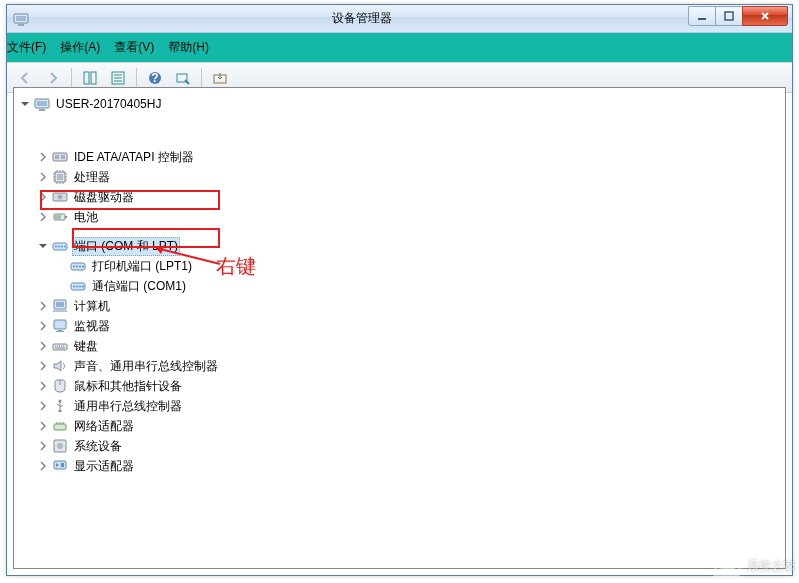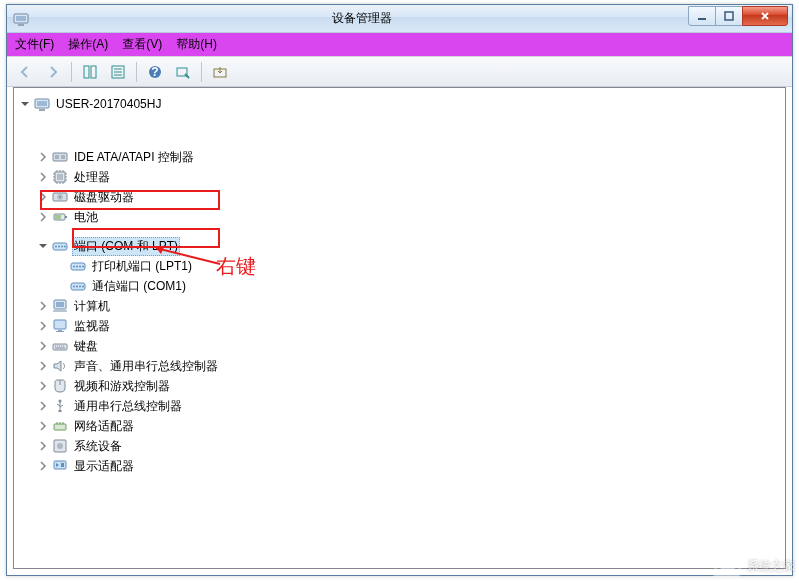--- a/index.html
+++ b/index.html
@@ -9,21 +9,21 @@
 
 .titlebar { height: 28px; background: linear-gradient(#eaf2fb, #d7e6f6 45%, #c9dcef 46%, #dae9f8); display: flex; align-items: center; padding-left: 6px; border-bottom: 1px solid #b7c9dd; text-align: center; }
 .titlebar .app-icon { width: 16px; height: 16px; margin-right: 6px; }
 .titlebar .title { flex: 1; color: #000; }
 .win-btns { display: flex; height: 20px; margin-right: 4px; margin-top: -6px; }
 .win-btn { width: 28px; height: 20px; border: 1px solid #8aa6c1; margin-left: -1px; display: flex; align-items: center; justify-content: center; background: linear-gradient(#f3f8fe, #d3e4f4); cursor: pointer; }
 .win-btn.min { border-radius: 0 0 0 3px; }
 .win-btn.close { width: 46px; border-radius: 0 0 3px 0; background: linear-gradient(#f39d8b, #d9482b 45%, #c23a1c 46%, #e56a4d); border-color: #b13a23; }
 .win-btn svg { width: 12px; height: 12px; }
 
-.menubar { height: 24px; display: flex; align-items: center; padding-left: 8px; gap: 14px; border-bottom: 1px solid #d6d6d6; background: #d946ef; }
+.menubar { height: 30px; display: flex; align-items: center; padding-left: 0; gap: 14px; border-bottom: 1px solid #d6d6d6; background: #14b8a6; }
 .menubar span { color: #000; cursor: default; }
 
 .toolbar { height: 30px; display: flex; align-items: center; padding-left: 6px; gap: 4px; border-bottom: 1px solid #c8cfd8; background: linear-gradient(#f8fafc,#e8edf3); }
 .tbtn { width: 24px; height: 24px; display: flex; align-items: center; justify-content: center; border: 1px solid transparent; border-radius: 2px; }
 .tbtn.disabled { opacity: .45; }
 .tsep { width: 1px; height: 20px; background: #c0c7d0; margin: 0 2px; }
 
 .content { position: absolute; left: 6px; top: 82px; right: 6px; bottom: 6px; border: 1px solid #828790; background: #fff; overflow: auto; }
 
 .tree { padding: 6px 0 6px 4px; }
@@ -330,21 +330,21 @@
         </div>
         <div class="tree-row" style="padding-left: 18px;">
           <span class="tw">
             <svg width="10" height="10" viewBox="0 0 10 10">
               <path d="M3 1l4 4-4 4" fill="none" stroke="#888" stroke-width="1.5"></path>
             </svg>
           </span>
           <svg class="devicon" viewBox="0 0 16 16">
             <use href="#i-mouse"></use>
           </svg>
-          <span class="label">视频和游戏控制器</span>
+          <span class="label">鼠标和其他指针设备</span>
         </div>
         <div class="tree-row" style="padding-left: 18px;">
           <span class="tw">
             <svg width="10" height="10" viewBox="0 0 10 10">
               <path d="M3 1l4 4-4 4" fill="none" stroke="#888" stroke-width="1.5"></path>
             </svg>
           </span>
           <svg class="devicon" viewBox="0 0 16 16">
             <use href="#i-usb"></use>
           </svg>

